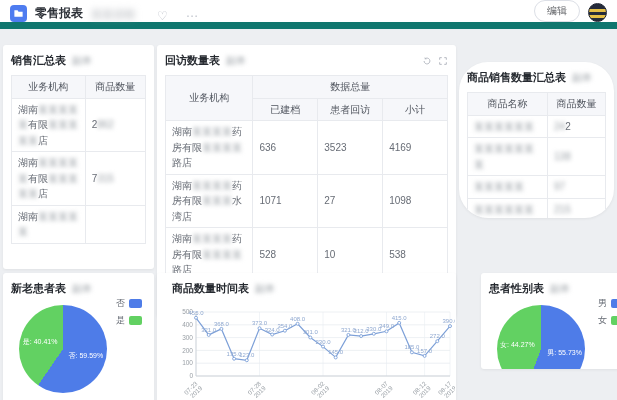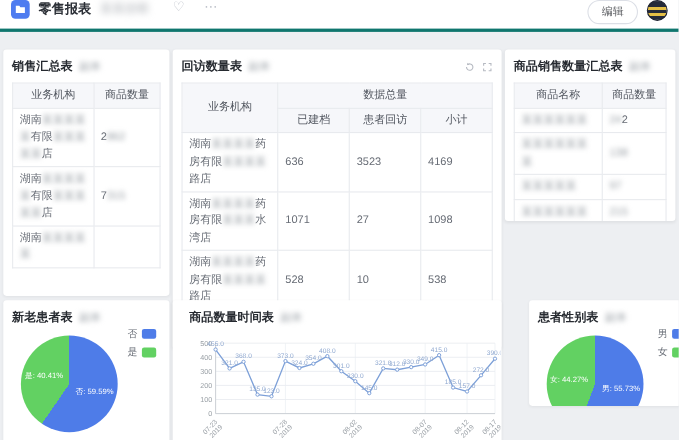--- a/index.html
+++ b/index.html
@@ -2,21 +2,21 @@
 <html><head>
 <meta charset="utf-8">
 <style>
   * { margin:0; padding:0; box-sizing:border-box; }
   html,body { width:617px; height:400px; }
   body { font-family:"Liberation Sans","DejaVu Sans",sans-serif; background:#edeff2; overflow:hidden; }
   .screen { position:relative; width:617px; height:400px; }
 
   
   header { position:absolute; top:0; left:0; right:0; height:29px; background:#fff;
-           border-bottom:3px solid #0f766e; display:flex; align-items:flex-start; padding:0 10px; gap:8px; }
+           border-bottom:7px solid #0f766e; display:flex; align-items:flex-end; padding:0 10px; gap:8px; }
   .app-icon { width:17px; height:17px; border-radius:4px; background:#4e7cf0; display:flex;
               align-items:center; justify-content:center; flex:0 0 auto; }
   .app-icon svg { width:11px; height:11px; }
   .page-title { font-size:12px; font-weight:700; color:#2b2f36; }
   .blur { filter:blur(2.3px); color:#9aa0a6; }
   .blur-strong { filter:blur(3.5px); color:#a6aab0; }
   .title-suffix { font-size:11px; font-weight:400; }
   .icon-btn { font-size:12px; color:#c0c4cc; cursor:pointer; line-height:1; }
   .spacer { flex:1; }
   .edit-btn { border:1px solid #dcdfe6; background:#fff; color:#606266; font-size:10px;
@@ -30,21 +30,21 @@
   .card { position:absolute; background:#fff; border-radius:3px; box-shadow:0 1px 3px rgba(0,0,0,.06);
           padding:8px 8px 6px 8px; overflow:hidden;margin-top:12px; }
   .card-title-row { display:flex; align-items:center; gap:6px; }
   .card-title { font-size:11px; font-weight:700; color:#262a30; white-space:nowrap; }
   .card-title-redacted { font-size:10px; font-weight:400; }
   .card-tools { margin-left:auto; display:flex; gap:6px; }
   .card-tools svg { width:10px; height:10px; cursor:pointer; }
 
   #card-sales   { left:3px;   top:33px;  width:151px; height:224px; }
   #card-revisit { left:157px; top:33px;  width:299px; height:272px; }
-  #card-product { left:459px; top:33px;  width:155px; height:156px; }
+  #card-product { left:459px; top:50px;  width:155px; height:156px;border-radius:29px; }
   #card-pie1    { left:3px;   top:261px; width:151px; height:135px; }
   #card-line    { left:157px; top:261px; width:299px; height:135px;padding-left:15px; }
   #card-pie2    { left:481px; top:261px; width:155px; height:96px; }
 
   table { border-collapse:collapse; width:100%; margin-top:7px; table-layout:fixed; }
   th,td { border:1px solid #e8eaee; font-size:10px; padding:3px 6px; text-align:left;
           vertical-align:middle; word-break:break-all; line-height:1.55; }
   th { background:#f6f7fa; color:#50555e; font-weight:500; text-align:center; }
   td { color:#676c75; }
 

